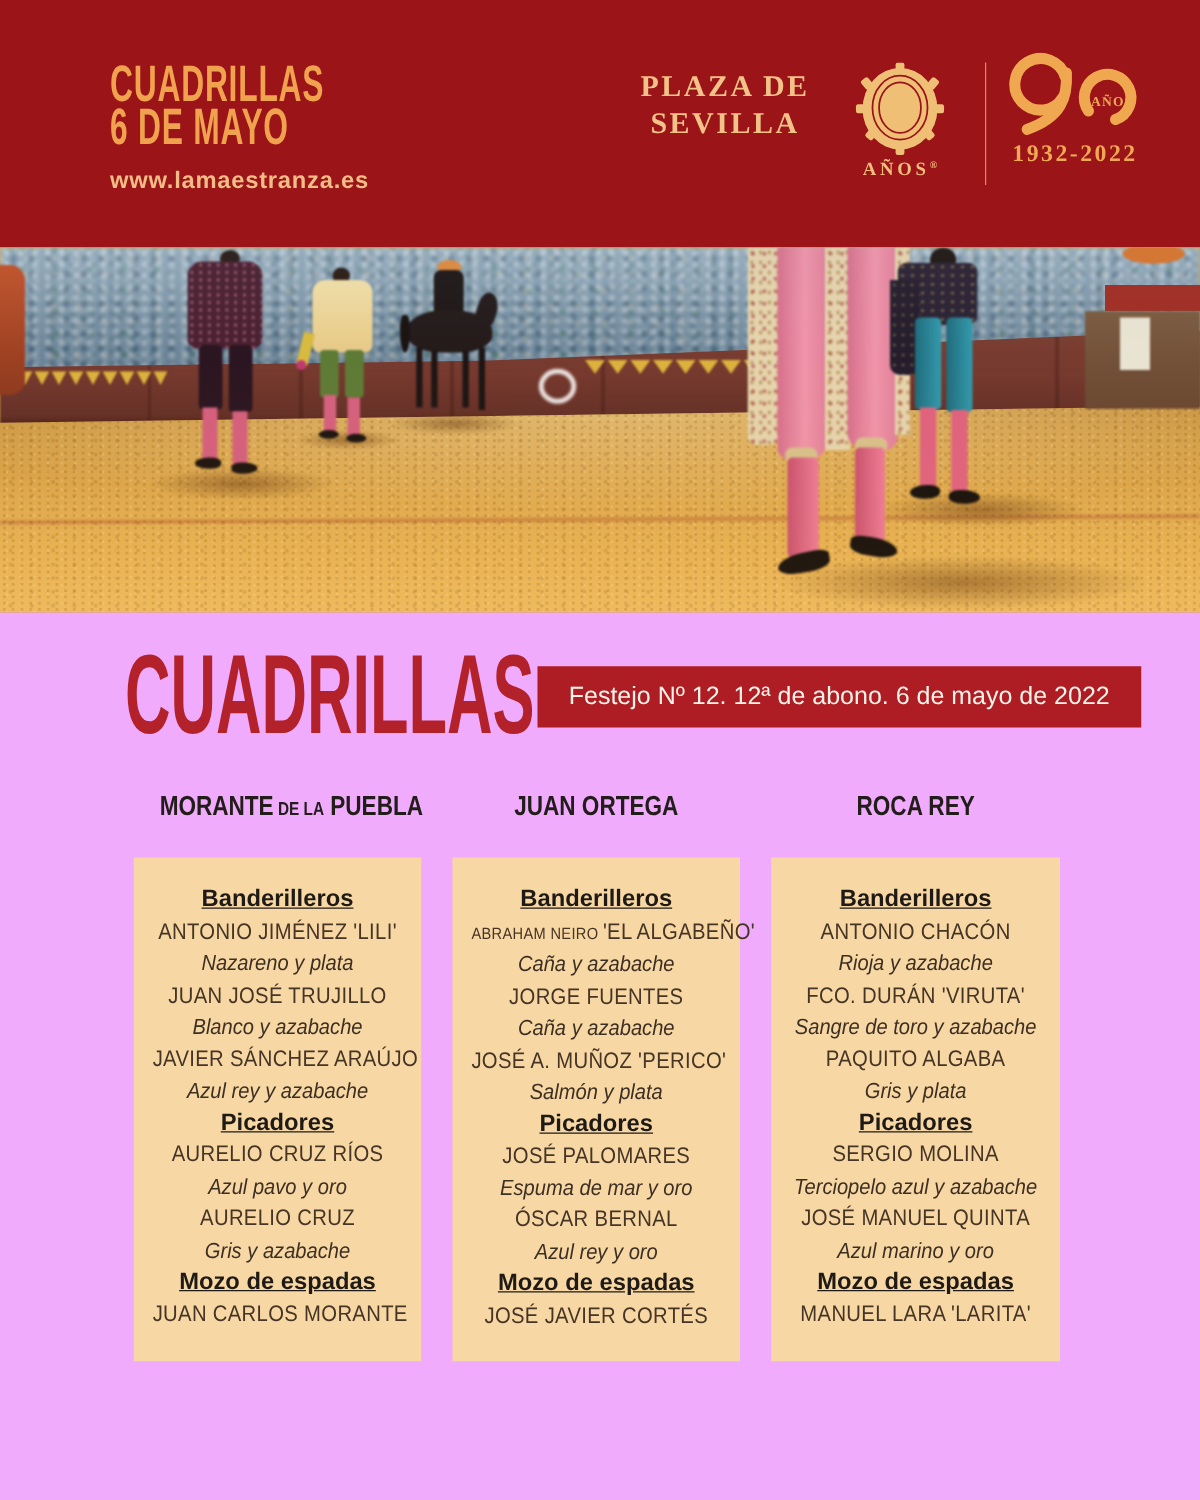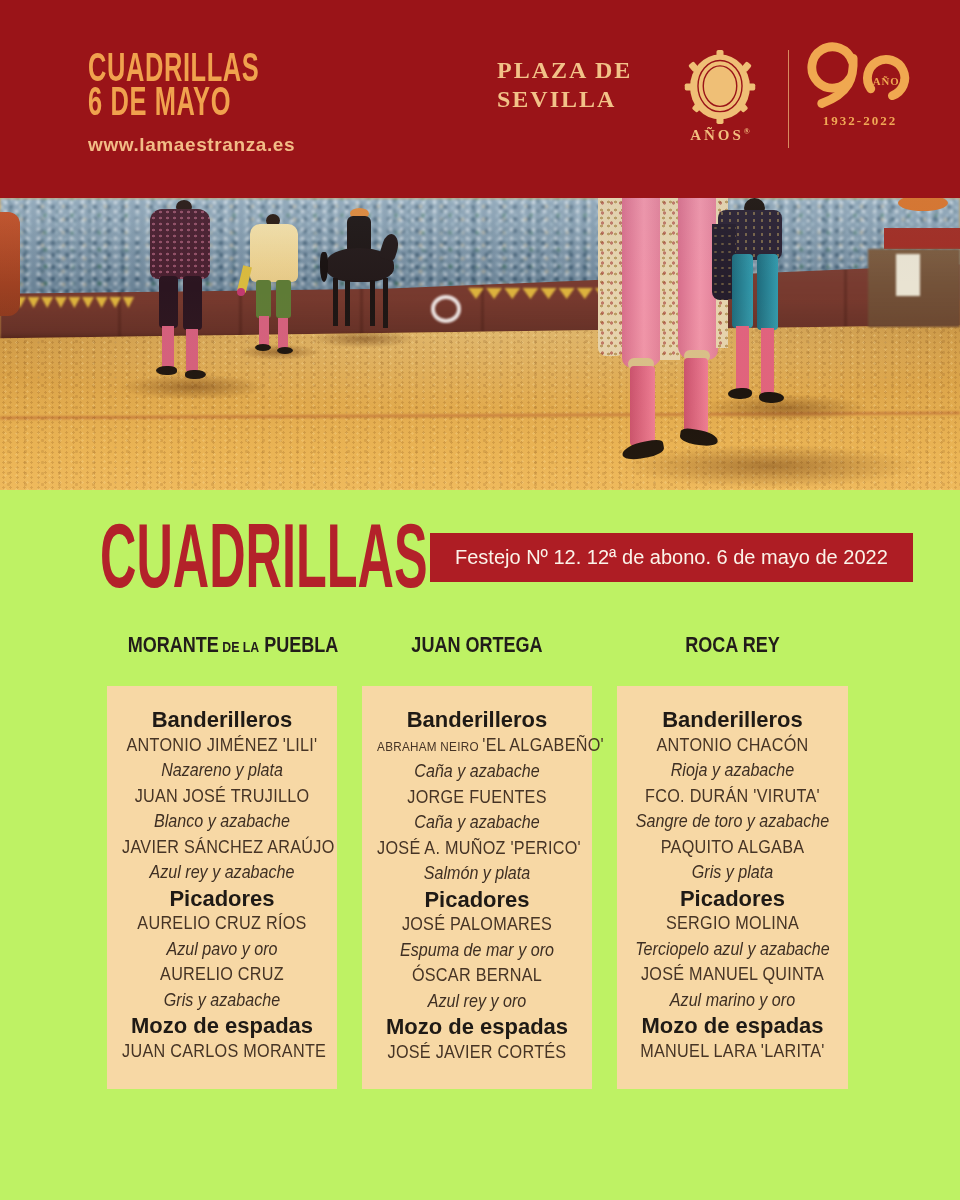--- a/index.html
+++ b/index.html
@@ -1,36 +1,36 @@
 <!DOCTYPE html>
 <html><head>
 <meta charset="utf-8">
 <style>
   html,body{margin:0;padding:0;background:#fff;}
-  .page{position:relative;width:960px;height:1200px;background:#bef264;overflow:hidden;
+  .page{position:relative;width:960px;height:1200px;background:#f0abfc;overflow:hidden;
         font-family:"Liberation Sans",sans-serif;}
 
   
   .masthead{position:absolute;top:0;left:0;width:100%;height:198px;background:#9A1418;}
   .mtitle{position:absolute;left:88px;top:50px;color:#F0A24E;font-weight:bold;font-size:41px;
           line-height:34px;letter-spacing:1px;transform:scaleX(.62);transform-origin:left top;white-space:nowrap;}
   .murl{position:absolute;left:88px;top:134px;color:#F2BC86;font-weight:bold;font-size:19px;
         letter-spacing:.6px;text-decoration:none;display:block;cursor:pointer;}
-  .plaza{position:absolute;left:497px;top:56px;width:166px;text-align:left;
+  .plaza{position:absolute;left:497px;top:56px;width:166px;text-align:center;
          font-family:"Liberation Serif",serif;font-weight:bold;font-size:24px;line-height:29px;
          letter-spacing:2px;color:#F2C288;}
   .pageslogo{position:absolute;left:676px;top:50px;width:88px;text-align:center;}
   .pageslogo svg{width:72px;height:74px;display:block;margin:0 auto;}
   .pageslabel{margin-top:3px;font-family:"Liberation Serif",serif;font-weight:bold;font-size:15px;
               letter-spacing:3px;color:#F2BE7E;white-space:nowrap;}
   .reg{font-size:8px;vertical-align:super;letter-spacing:0;}
   .mdivider{position:absolute;left:788px;top:50px;width:1px;height:98px;background:rgba(242,190,126,.7);}
   .anniv{position:absolute;left:802px;top:42px;width:116px;text-align:center;}
   .anniv svg{width:108px;height:70px;display:block;margin:0 auto;}
-  .annivyears{margin-top:1px;font-family:"Liberation Serif",serif;font-weight:bold;font-size:13px;
+  .annivyears{margin-top:1px;font-family:"Liberation Serif",serif;font-weight:bold;font-size:19px;
               letter-spacing:2px;color:#F0A855;white-space:nowrap;}
 
   
   .hero{position:absolute;top:198px;left:0;width:960px;height:292px;overflow:hidden;background:#D9A349;}
   .crowd{position:absolute;left:0;top:0;width:100%;height:102px;background-color:#7E97AA;
     background-image:
       radial-gradient(circle,#E8EEF2 1.6px,transparent 2.1px),
       radial-gradient(circle,#2F4E66 1.8px,transparent 2.3px),
       radial-gradient(circle,#A9C1CF 1.4px,transparent 1.9px),
       radial-gradient(circle,#4E6E80 1.7px,transparent 2.2px),
@@ -88,21 +88,21 @@
           color:#FBF3E9;font-size:20px;line-height:49px;padding-left:25px;box-sizing:border-box;}
   .colheads,.cards{position:absolute;left:107px;width:741px;display:grid;
                    grid-template-columns:230px 230px 231px;column-gap:25px;}
   .colheads{top:632px;}
   .colhead{text-align:center;font-weight:bold;font-size:22px;color:#221D1A;
            transform:scaleX(.82);white-space:pre;}
   .colhead .small{font-size:15px;}
   .cards{top:686px;}
   .card{background:#F7D8A5;padding:21px 4px 24px;box-sizing:border-box;text-align:center;color:#463425;}
   .sec + .sec{}
-  .sec-h{font-size:22px;font-weight:bold;color:#1F1A15;line-height:25.5px;}
+  .sec-h{font-size:19px;font-weight:bold;color:#1F1A15;line-height:25.5px;text-decoration:underline;}
   .nm{font-size:18px;line-height:25.5px;white-space:nowrap;transform:scaleX(.9);letter-spacing:.3px;}
   .pfx{font-size:13px;}
   .cst{font-style:italic;font-size:17.5px;line-height:25.5px;color:#3E2F23;
        transform:scaleX(.92);white-space:nowrap;}
 </style>
 </head>
 <body>
 
 <div class="page">
 

